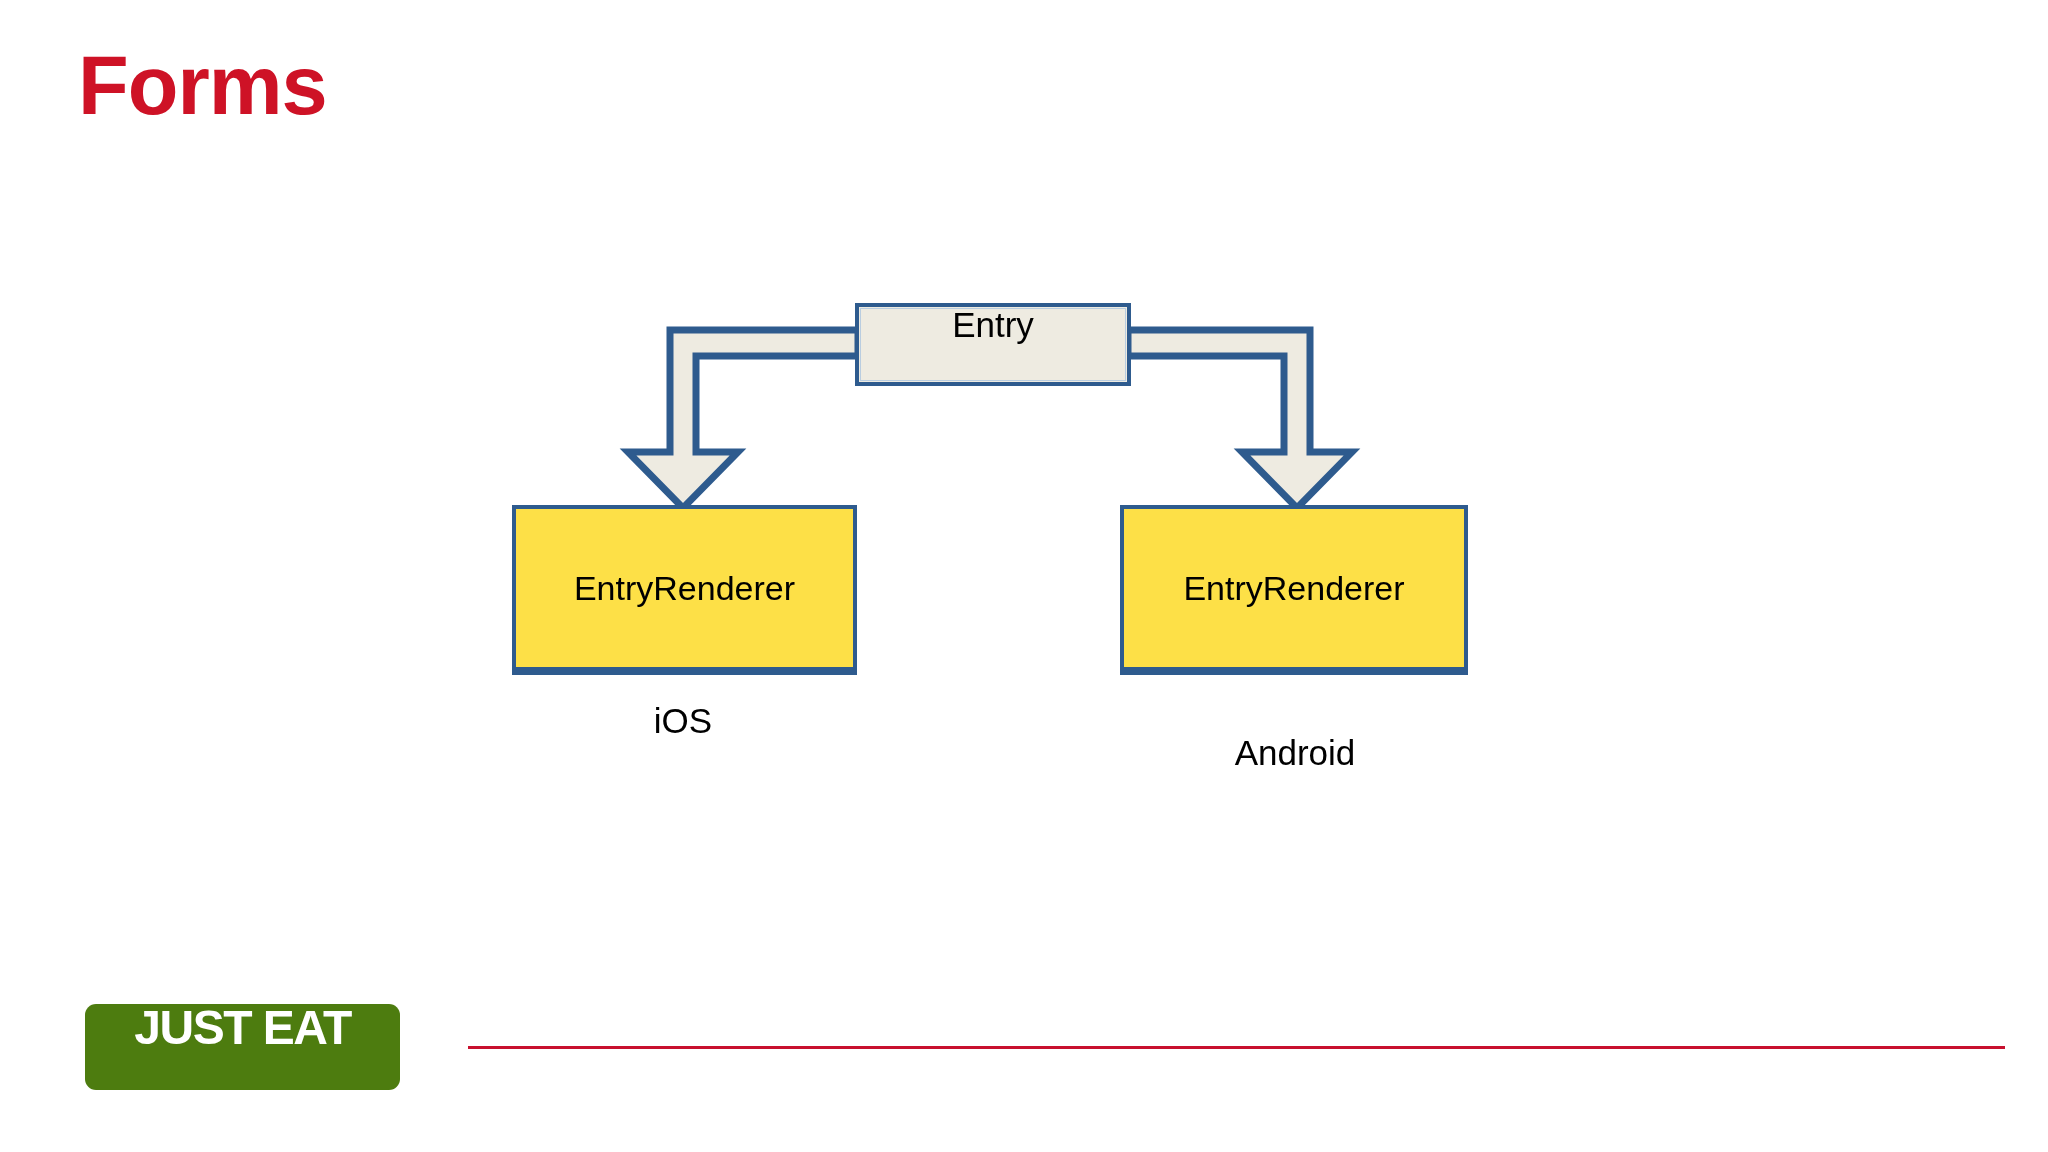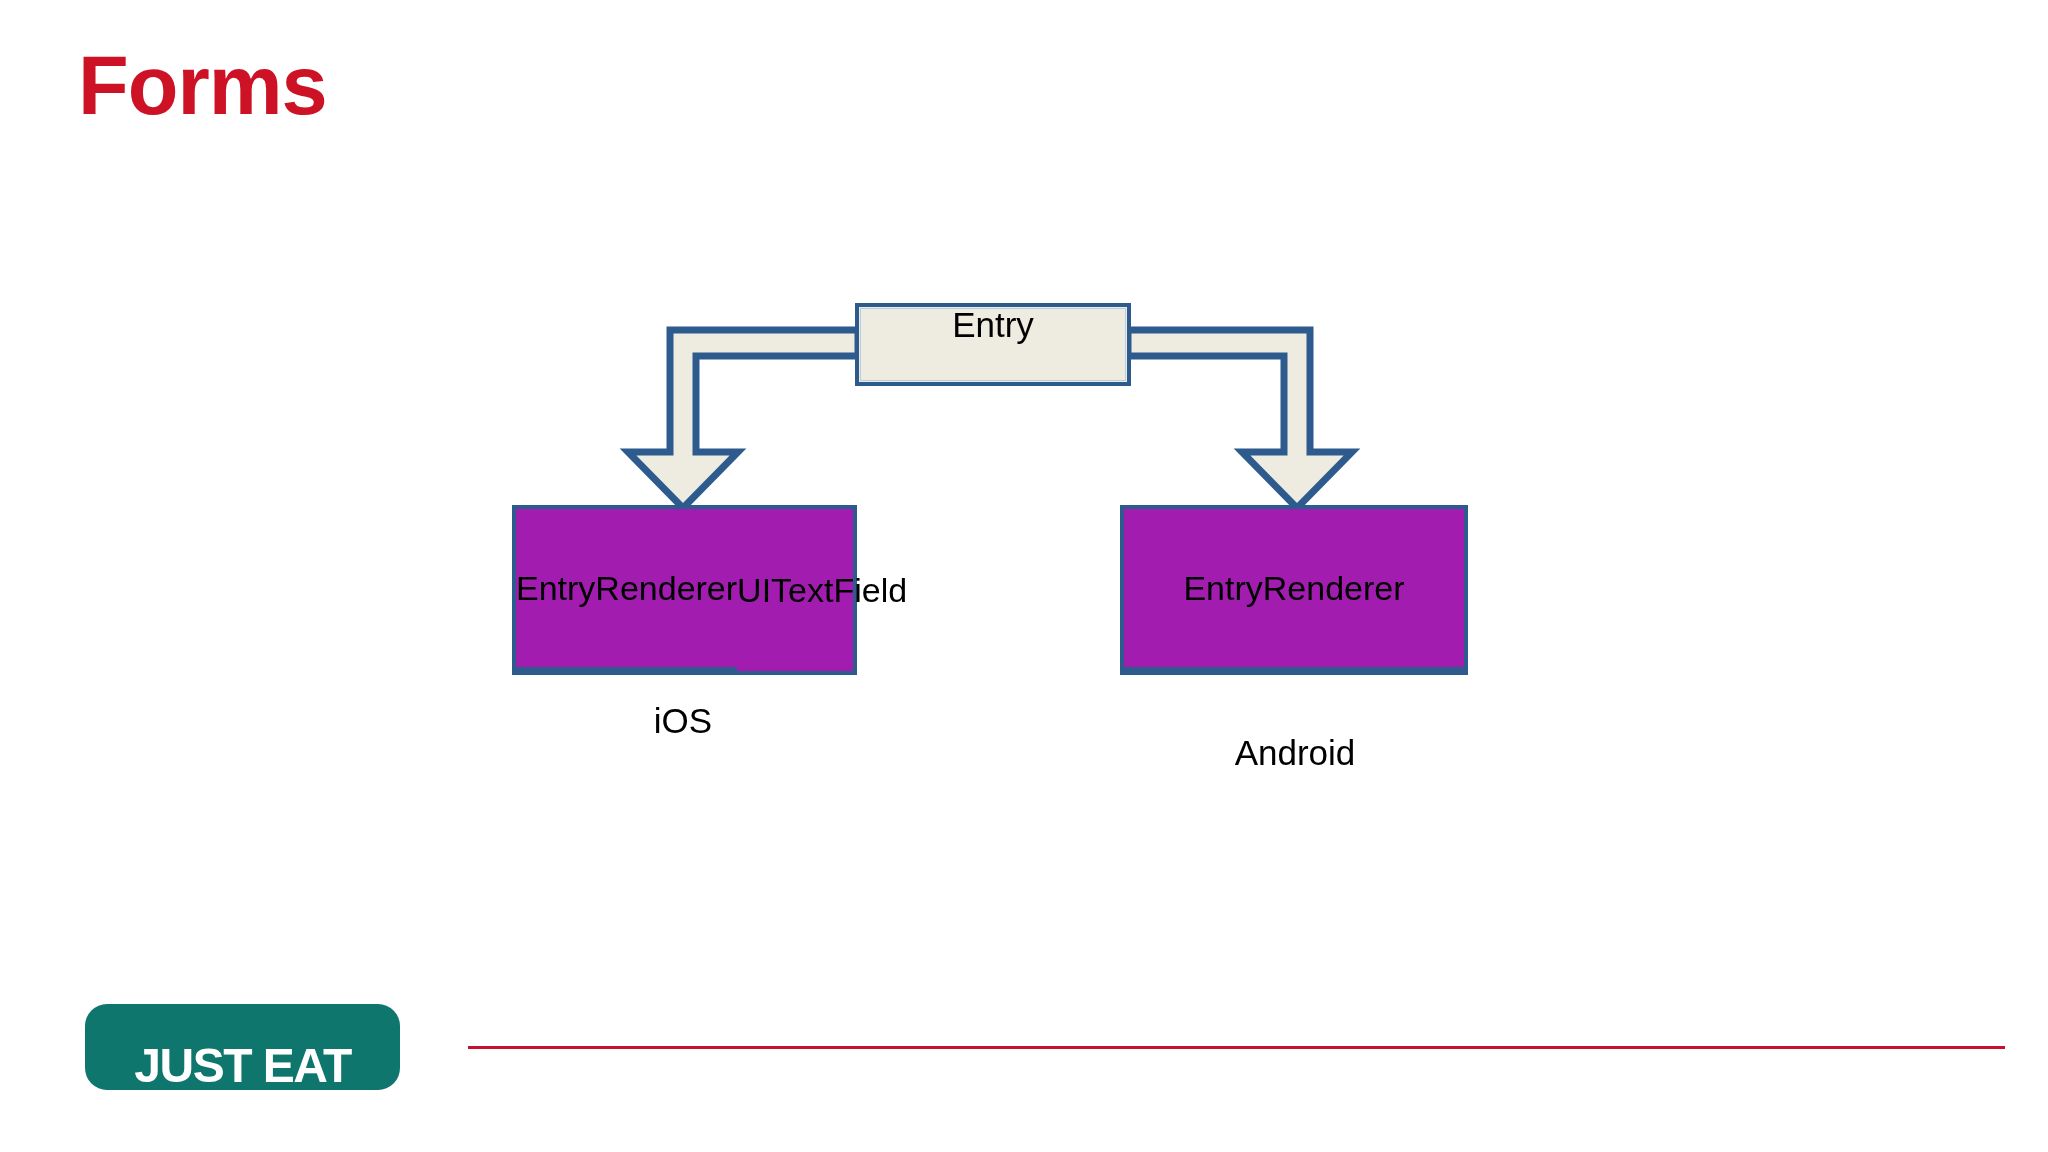--- a/index.html
+++ b/index.html
@@ -78,23 +78,23 @@
     top: 303px;
     width: 276px;
     height: 83px;
     font-size: 35px;
   }
 
   .renderer-stack {
     position: absolute;
     box-sizing: border-box;
     border: 4px solid #2E5B8E;
-    background: #a21caf;
-    display: flex;
-    flex-direction: row;
+    background: #fde047;
+    display: flex;
+    flex-direction: column;
   }
   .renderer-stack .cell {
     flex: 1 1 50%;
     display: flex;
     align-items: center;
     justify-content: center;
     font-size: 34px;
     color: #000;
     white-space: nowrap;
     position: relative;
@@ -144,24 +144,24 @@
     width: 1537px;
     height: 3px;
     background: #C8102E;
   }
   #brand-logo {
     position: absolute;
     left: 85px;
     top: 1004px;
     width: 315px;
     height: 86px;
-    background: #0f766e;
-    border-radius: 22px;
-    display: flex;
-    align-items: flex-end;
+    background: #4d7c0f;
+    border-radius: 11px;
+    display: flex;
+    align-items: flex-start;
     justify-content: center;
   }
   #brand-logo-text {
     color: #ffffff;
     font-size: 48px;
     font-weight: bold;
     letter-spacing: -1.5px;
     line-height: 1;
     white-space: nowrap;
     font-family: "Liberation Sans", sans-serif;
@@ -203,23 +203,20 @@
 
     <div id="node-entry" class="node">
       <span class="node-inner-line"></span>
       <span>Entry</span>
     </div>
 
     <div id="stack-ios" class="renderer-stack">
       <div class="cell top">
         <span>EntryRenderer</span>
       </div>
-      <div class="cell">
-        <span>UITextField</span>
-      </div>
     </div>
 
     <div id="stack-android" class="renderer-stack">
       <div class="cell top">
         <span>EntryRenderer</span>
       </div>
     </div>
 
     <div id="label-ios" class="platform-label">iOS</div>
     <div id="label-android" class="platform-label">Android</div>

